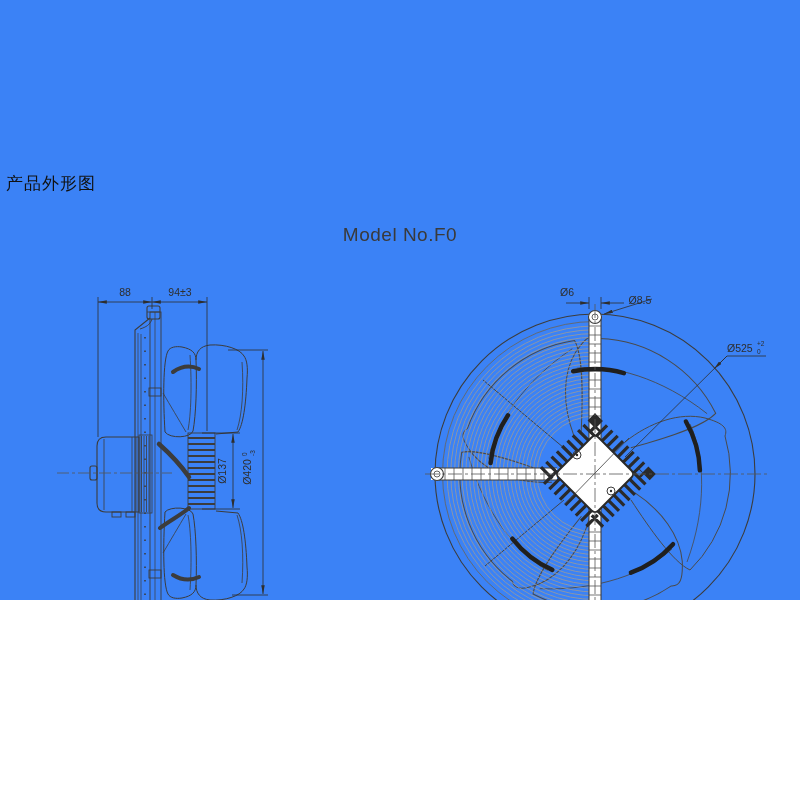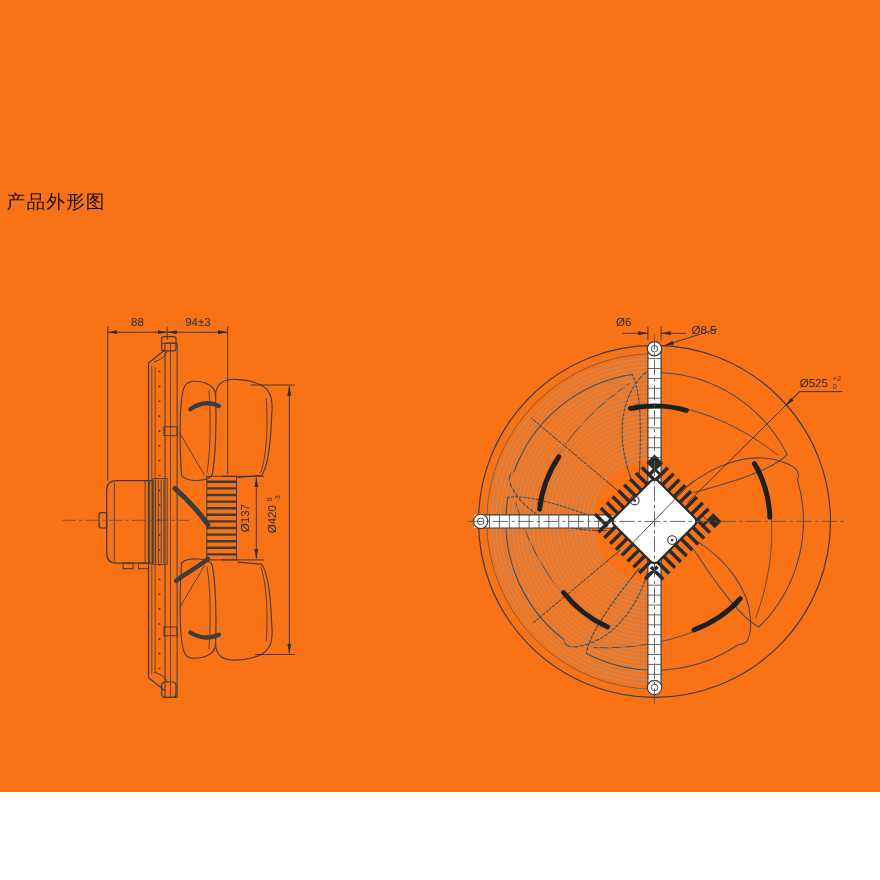--- a/index.html
+++ b/index.html
@@ -1,30 +1,31 @@
 <!DOCTYPE html>
 <html><head>
 <meta charset="utf-8">
 <style>
   html,body{margin:0;padding:0;background:#fff;}
-  .canvas{position:relative;width:800px;height:720px;background:#f97316;overflow:hidden;
+  .canvas{position:relative;width:800px;height:600px;background:#3b82f6;overflow:hidden;
           font-family:"Liberation Sans",sans-serif;}
   .page-title{position:absolute;left:6px;top:172px;font-size:17px;color:#111;
               font-weight:500;letter-spacing:1px;}
   .model-label{position:absolute;left:0;top:224px;width:800px;text-align:center;
                font-size:19px;color:#3a3a3a;letter-spacing:.5px;}
   svg text{font-family:"Liberation Sans",sans-serif;fill:#2e2e2e;}
   .dimtxt{font-size:10.5px;}
   .toltxt{font-size:6.5px;}
 </style>
 </head>
 <body>
 
 <div class="canvas">
   <div class="page-title">产品外形图</div>
+  <div class="model-label">Model No.F0</div>
 
   <svg width="800" height="800" viewBox="0 0 800 800">
     <defs>
       <marker id="arr" viewBox="0 0 10 4" refX="10" refY="2" markerWidth="11" markerHeight="4.4" orient="auto-start-reverse">
           <path d="M0,0 L10,2 L0,4 Z" fill="#2e2e2e"></path>
         </marker>
       <clipPath id="ringsClip">
           <path d="M0,0 L7,-200 A200,200 0 1 0 7,200 Z"></path>
         </clipPath>
     </defs>

